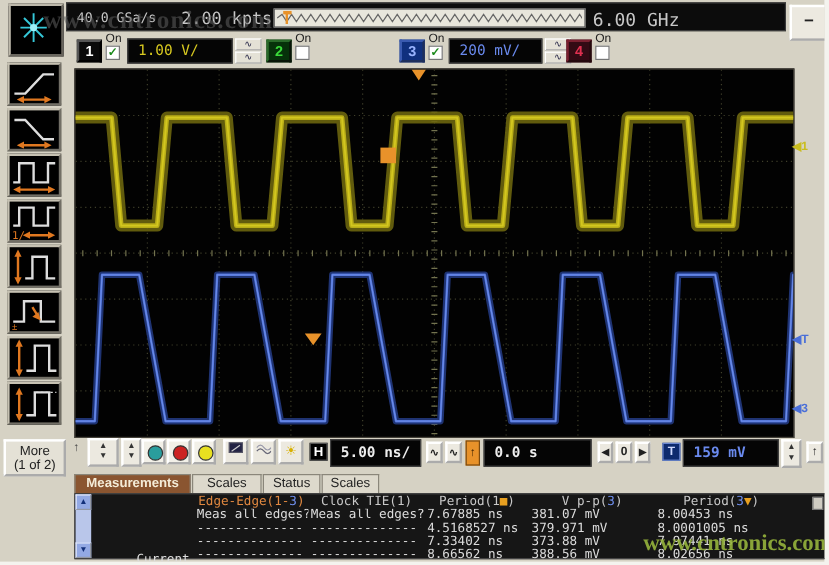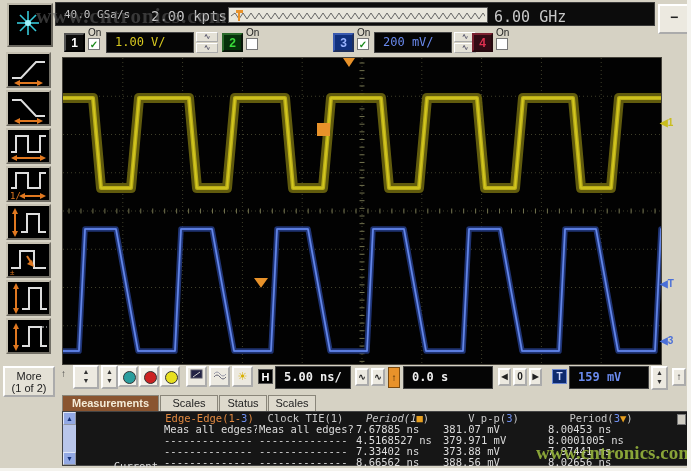--- a/index.html
+++ b/index.html
@@ -405,21 +405,21 @@
   <div class="mtable">
     <div class="vscroll">
       <div class="vs-btn" style="top:0;">▲</div>
       <div class="vs-btn" style="bottom:0;top:auto;">▼</div>
     </div>
     <div class="mrows" id="mtable-rows">
         <div class="mrow mhead">
           <span class="lab"></span>
           <span class="val"><span style="color: rgb(224, 136, 64);">Edge-Edge(1-</span><span style="color: rgb(111, 143, 238);">3</span><span style="color: rgb(224, 136, 64);">)</span></span>
           <span class="val"><span style="color: rgb(200, 200, 200);">Clock TIE(1)</span></span>
-          <span class="val"><span style="color: rgb(200, 200, 200); font-style: italic;">Period(1</span><span style="color: rgb(232, 160, 32);">■</span><span style="color: rgb(200, 200, 200);">)</span></span>
+          <span class="val"><span style="color: rgb(200, 200, 200);">Period(1</span><span style="color: rgb(232, 160, 32);">■</span><span style="color: rgb(200, 200, 200);">)</span></span>
           <span class="val"><span style="color: rgb(200, 200, 200);">V p-p(</span><span style="color: rgb(111, 143, 238);">3</span><span style="color: rgb(200, 200, 200);">)</span></span>
           <span class="val"><span style="color: rgb(200, 200, 200);">Period(</span><span style="color: rgb(111, 143, 238);">3</span><span style="color: rgb(232, 160, 32);">▼</span><span style="color: rgb(200, 200, 200);">)</span></span>
         </div>
         <div class="mrow">
           <span class="lab">Current</span>
           <span class="val">Meas all edges?</span>
           <span class="val">Meas all edges?</span>
           <span class="val">7.67885 ns</span>
           <span class="val">381.07 mV</span>
           <span class="val">8.00453 ns</span>

